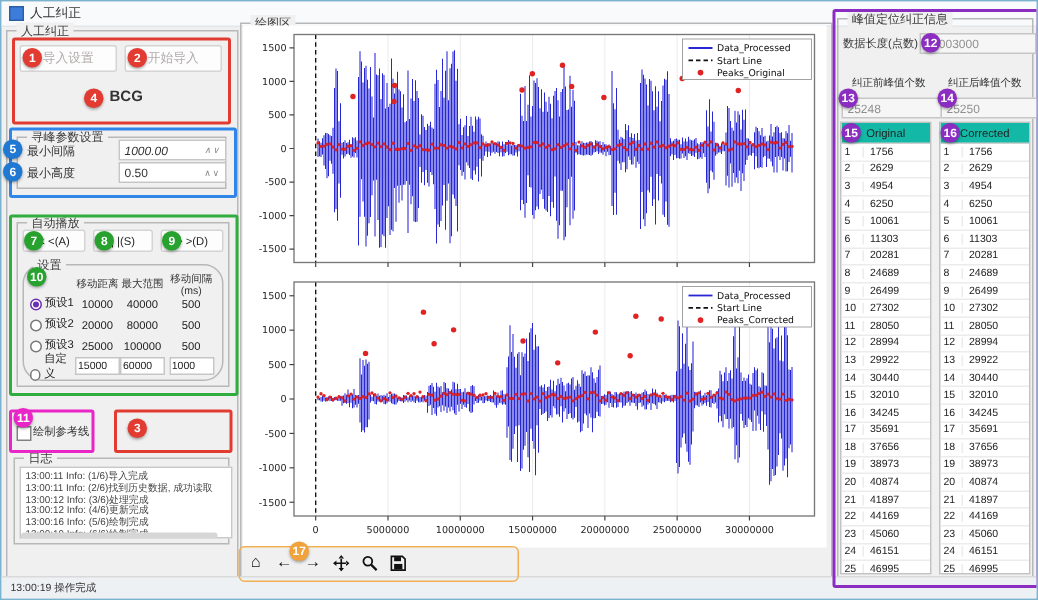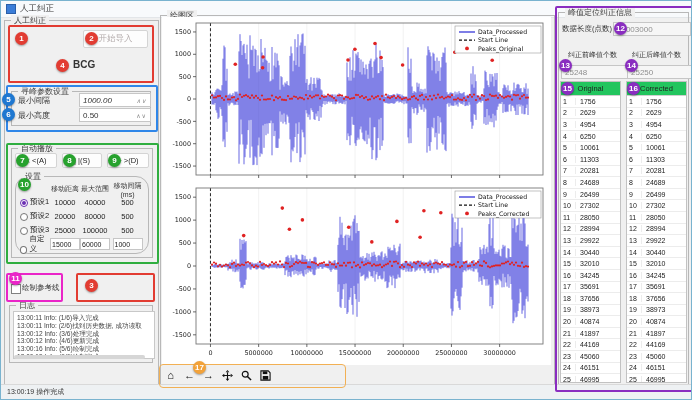--- a/index.html
+++ b/index.html
@@ -42,21 +42,21 @@
   .phead{display:flex;height:12px;font-size:7px;color:#333;align-items:center;}
   .phead .pc0{width:34px;}
   .phead .pc{width:30px;text-align:center;}
   .phead .pc.w2{width:35px;}
   .logbox{position:absolute;background:#fff;border:1px solid #c8c8c8;overflow:hidden;
        font-size:6.6px;line-height:7.8px;color:#444;padding:2px 3px;}
   .hscroll{position:absolute;height:4px;background:#d6d6d6;border-radius:2px;}
   .ptable{position:absolute;background:#fff;border:1px solid #c2c2c2;font-size:7px;color:#222;
        box-sizing:border-box;overflow:hidden;}
   .pt-head{height:13px;border-bottom:1px solid #cfcfcf;display:flex;align-items:center;
-       justify-content:center;font-size:7.5px;background:#22c55e;}
+       justify-content:center;font-size:7.5px;background:#14b8a6;}
   .trow{display:flex;height:10.6px;align-items:center;border-bottom:1px solid #ececec;}
   .tc1{width:15px;padding-left:2px;border-right:1px solid #ececec;box-sizing:border-box;}
   .tc2{flex:1;padding-left:4px;}
   .figure{position:absolute;background:#fff;}
   svg{font-family:"DejaVu Sans",sans-serif;}
   .toolbar{position:absolute;display:flex;align-items:center;gap:6px;z-index:5;}
   .ticon{width:13px;height:14px;display:flex;align-items:center;justify-content:center;
        font-size:11px;color:#111;}
   .tbtn{height:16px;border:1px solid #c9c9c9;background:#f6f6f6;border-radius:2px;
        font-size:8.5px;color:#222;display:flex;align-items:center;padding:0 4px;}
@@ -76,20 +76,21 @@
   <div class="titlebar">
     <span class="appicon"></span>
     <span>人工纠正</span>
   </div>
 
   <div class="gb" style="left:3px;top:19px;width:153px;height:364px;">
     <span class="gb-title">人工纠正</span>
   </div>
 
   <div class="ann bd-red" style="left:7px;top:24px;width:142px;height:54px;"></div>
+  <button class="btn dim" style="left:12px;top:29px;width:65px;height:18px;">导入设置</button>
   <button class="btn dim" style="left:82px;top:29px;width:65px;height:18px;">开始导入</button>
   <span class="badge bg-red" style="left:14px;top:31px;">1</span>
   <span class="badge bg-red" style="left:84px;top:31px;">2</span>
   <span class="badge bg-red" style="left:55px;top:58px;">4</span>
   <span class="lbl" style="left:72px;top:58px;font-weight:bold;font-size:10px;">BCG</span>
 
   <div class="ann bd-blue" style="left:5px;top:84px;width:148px;height:43px;"></div>
   <div class="gb" style="left:10px;top:90px;width:138px;height:33px;">
     <span class="gb-title">寻峰参数设置</span>
   </div>

